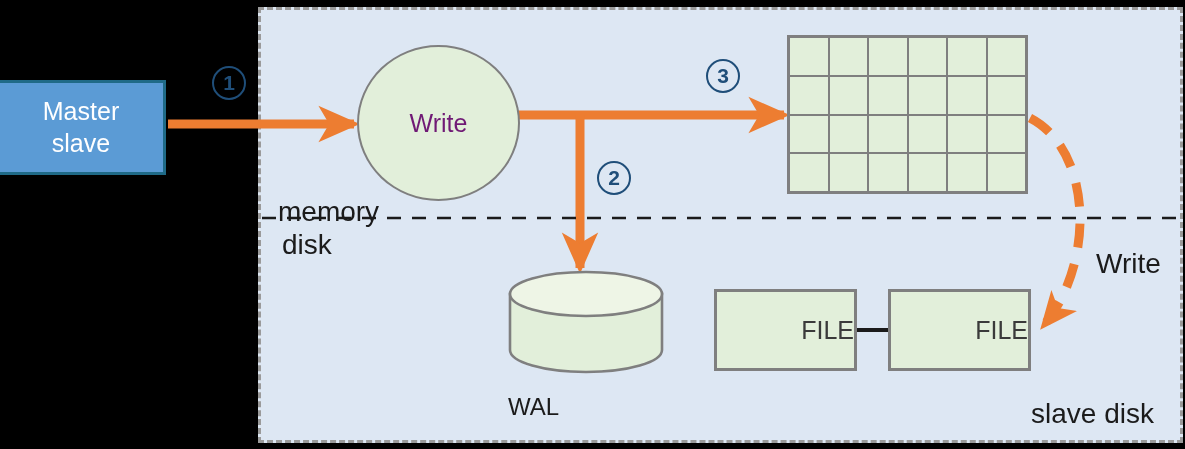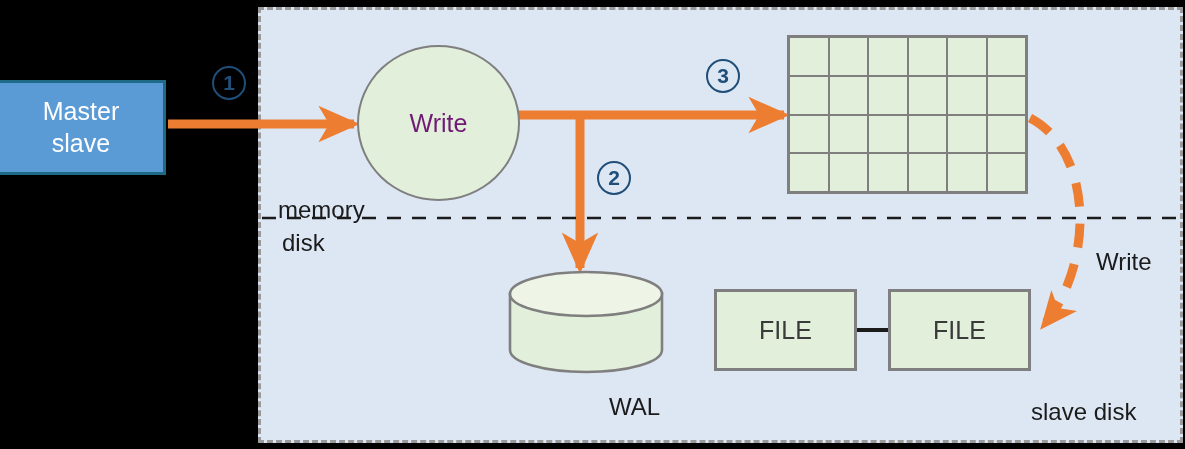--- a/index.html
+++ b/index.html
@@ -82,55 +82,55 @@
     border: 1px solid #7f7f7f;
   }
   #memtable-grid .cell {
     background: #e2efda;
   }
   #wal-label {
     position: absolute;
     left: 508px;
     top: 393px;
     width: 152px;
-    text-align: right;
+    text-align: left;
     font-size: 24px;
     color: #1b1b1b;
   }
 
   
   .file-box {
     position: absolute;
     top: 289px;
     width: 143px;
     height: 82px;
     box-sizing: border-box;
     background: #e2efda;
     border: 3px solid #7f7f7f;
     display: flex;
     align-items: center;
-    justify-content: center;
+    justify-content: flex-end;
     font-size: 25px;
     color: #3a3a3a;
   }
   #file-box-1 { left: 714px; }
   #file-box-2 { left: 888px; }
   #file-link {
     position: absolute;
     left: 857px;
     top: 328px;
     width: 31px;
     height: 4px;
     background: #1b1b1b;
   }
 
   
   .plain-label {
     position: absolute;
-    font-size: 24px;
+    font-size: 28px;
     color: #1b1b1b;
     white-space: nowrap;
   }
   #memory-label { left: 278px; top: 196px; }
   #disk-label   { left: 282px; top: 229px; }
   #flush-label  { left: 1096px; top: 248px; }
   #slave-label  { left: 1031px; top: 398px; }
 
   
   .step-badge {

